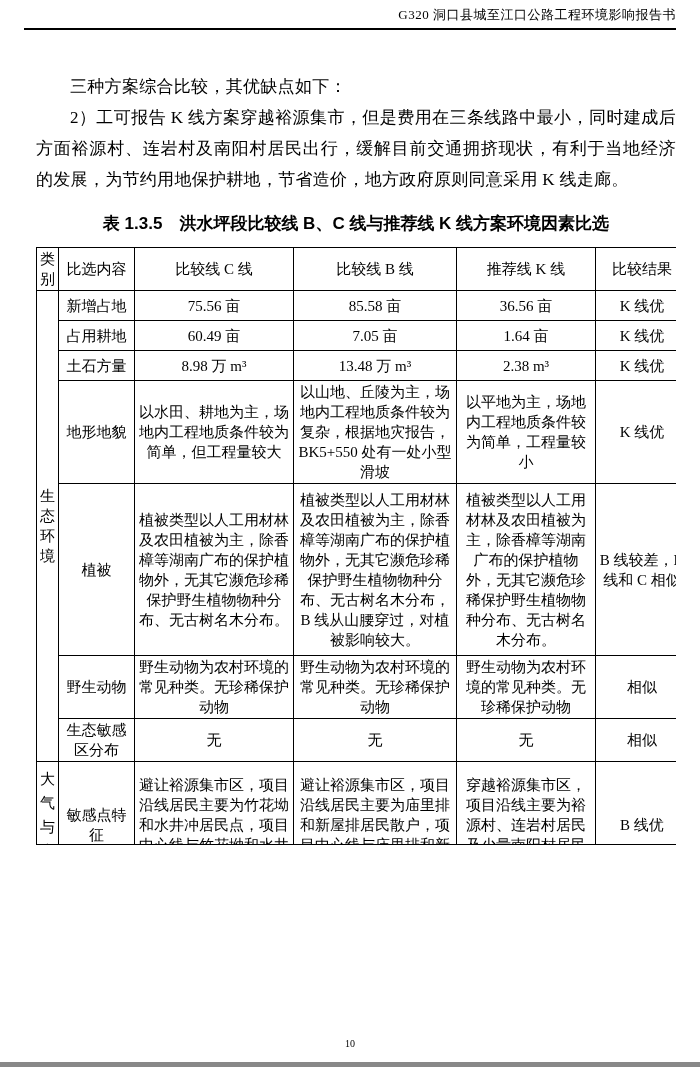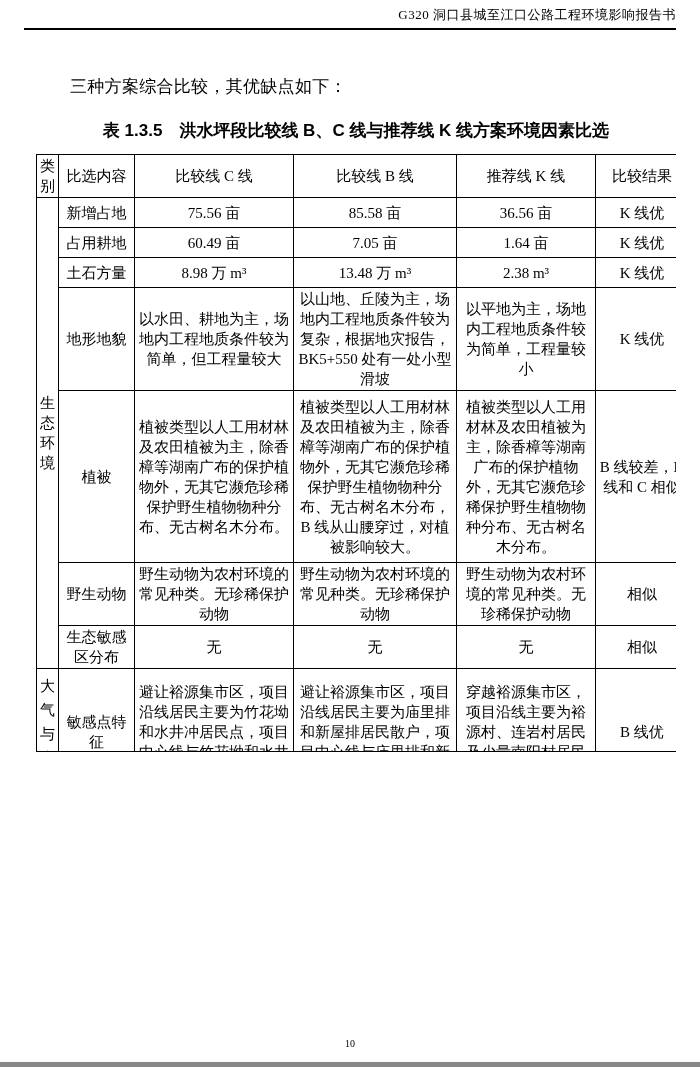--- a/index.html
+++ b/index.html
@@ -63,20 +63,21 @@
 </head>
 <body>
 
 <div class="page">
 
   <div class="page-header">G320 洞口县城至江口公路工程环境影响报告书</div>
   <div class="header-rule"></div>
 
   <div class="content">
     <p>三种方案综合比较，其优缺点如下：</p>
+    <p>2）工可报告 K 线方案穿越裕源集市，但是费用在三条线路中最小，同时建成后方面裕源村、连岩村及南阳村居民出行，缓解目前交通拥挤现状，有利于当地经济的发展，为节约用地保护耕地，节省造价，地方政府原则同意采用 K 线走廊。</p>
 
     <div class="table-caption">表 1.3.5　洪水坪段比较线 B、C 线与推荐线 K 线方案环境因素比选</div>
 
     <div class="table-wrap">
       <table class="cmp">
         <colgroup>
           <col style="width:22px">
             <col style="width:76px">
             <col style="width:159px">
           <col style="width:163px">

